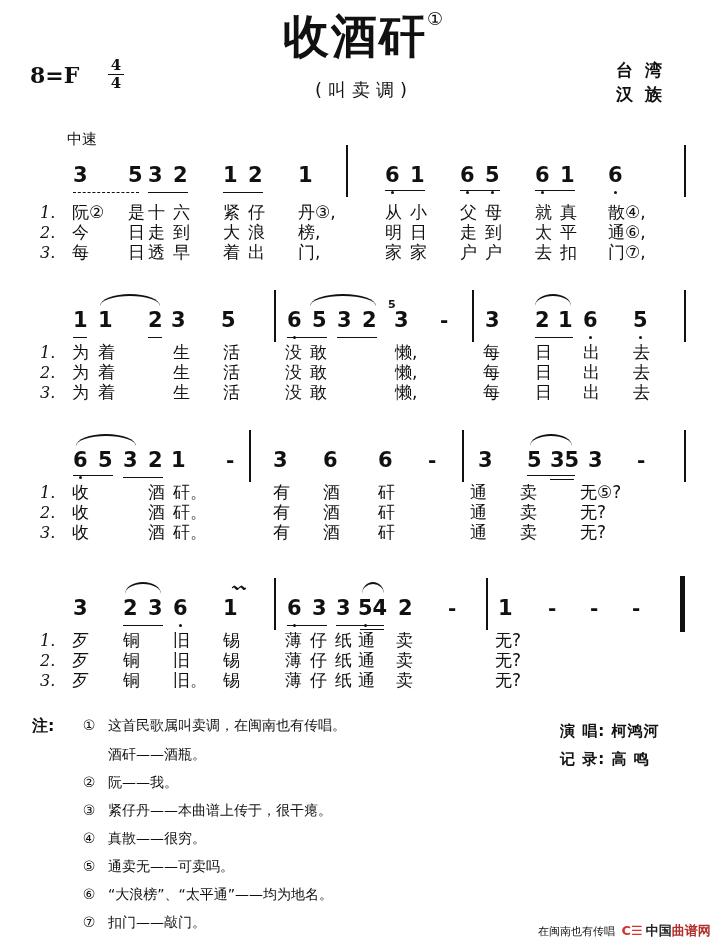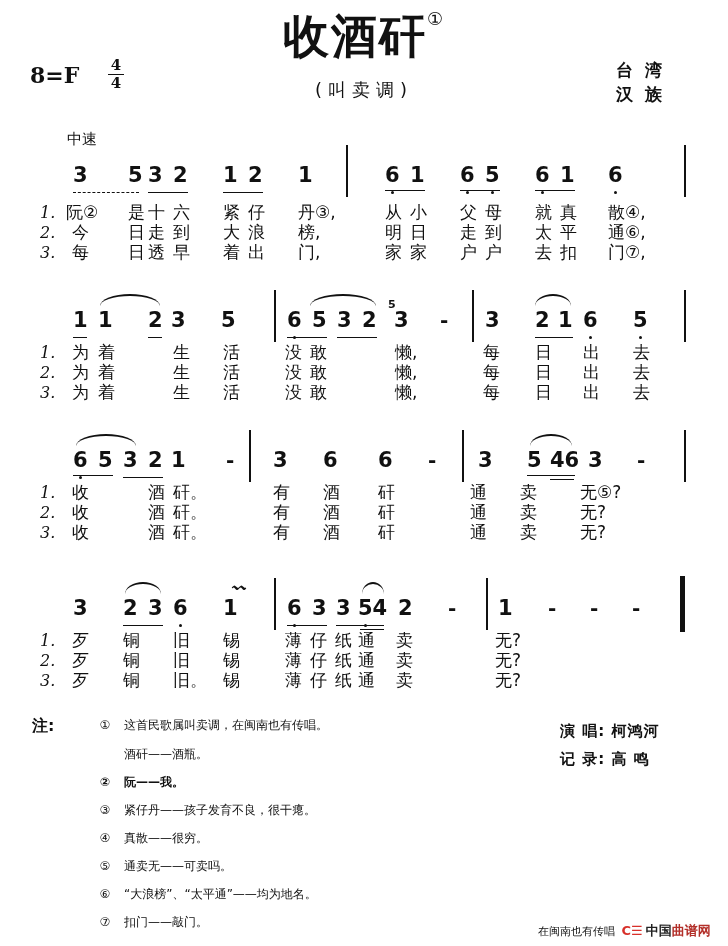--- a/index.html
+++ b/index.html
@@ -25,21 +25,21 @@
   .finalbar { position:absolute; width:5px; background:#111; }
   .slur { position:absolute; border-top:2px solid #111; border-radius:50% 50% 0 0 / 100% 100% 0 0; height:10px; }
   .grace { position:absolute; font-weight:bold; font-size:11px; }
   .trill { position:absolute; font-size:14px; letter-spacing:-2px; }
 
   .lyric { position:absolute; font-size:17px; line-height:20px; white-space:nowrap; }
   .vnum { font-family:"DejaVu Serif", serif; font-style:italic; font-size:16px; }
   .ly { position:absolute; }
 
   .notes-title { left:32px; top:716px; font-size:16px; font-weight:bold; }
-  .note-item { position:absolute; left:96px; font-size:12px; white-space:nowrap; }
+  .note-item { position:absolute; left:80px; font-size:14px; white-space:nowrap; }
   .circ { display:inline-block; width:18px; text-align:center; margin-right:10px; }
   .credit { position:absolute; left:560px; font-size:15px; font-weight:bold; letter-spacing:1px; }
   .upload { position:absolute; left:538px; top:922px; font-size:11px; white-space:nowrap; }
   .logo-mark { display:inline-block; color:#d8302a; font-weight:bold; font-size:13px; margin:0 3px; }
   .logo-text-a { color:#222; font-weight:bold; font-size:13px; }
   .logo-text-b { color:#b3302a; font-weight:bold; font-size:13px; }
 </style>
 </head>
 <body>
 
@@ -76,21 +76,21 @@
   <span class="n dot-below" style="left:460px;">6</span>
   <span class="n dot-below" style="left:485px;">5</span>
   <div class="uline" style="left:460px; top:27px; width:40px;"></div>
   <span class="n dot-below" style="left:535px;">6</span>
   <span class="n" style="left:560px;">1</span>
   <div class="uline" style="left:535px; top:27px; width:40px;"></div>
   <span class="n dot-below" style="left:608px;">6</span>
 </div>
 <div class="lyric" style="left:40px; top:202px;">
   <div style="position:relative; height:20px;"><span class="vnum">1.</span>
-    <span class="ly" style="left:26px;">阮②</span>
+    <span class="ly" style="left:32px;">阮②</span>
     <span class="ly" style="left:88px;">是</span>
     <span class="ly" style="left:108px;">十</span>
     <span class="ly" style="left:133px;">六</span>
     <span class="ly" style="left:183px;">紧</span>
     <span class="ly" style="left:208px;">仔</span>
     <span class="ly" style="left:258px;">丹③,</span>
     <span class="ly" style="left:345px;">从</span>
     <span class="ly" style="left:370px;">小</span>
     <span class="ly" style="left:420px;">父</span>
     <span class="ly" style="left:445px;">母</span>
@@ -217,21 +217,21 @@
   <div class="uline" style="left:123px; top:29px; width:40px;"></div>
   <span class="n" style="left:171px;">1</span>
   <span class="dash" style="left:226px;">-</span>
   <span class="n" style="left:273px;">3</span>
   <span class="n" style="left:323px;">6</span>
   <span class="n" style="left:378px;">6</span>
   <span class="dash" style="left:428px;">-</span>
   <span class="n" style="left:478px;">3</span>
   <div class="slur" style="left:530px; top:-14px; width:42px;"></div>
   <span class="n" style="left:527px;">5</span>
-  <span class="n" style="left:550px; width:24px;">46</span>
+  <span class="n" style="left:550px; width:24px;">35</span>
   <div class="uline" style="left:527px; top:27px; width:48px;"></div>
   <div class="uline" style="left:550px; top:31px; width:24px;"></div>
   <span class="n" style="left:588px;">3</span>
   <span class="dash" style="left:637px;">-</span>
 </div>
 <div class="lyric" style="left:40px; top:482px;">
   <div style="position:relative; height:20px;"><span class="vnum">1.</span>
     <span class="ly" style="left:32px;">收</span>
     <span class="ly" style="left:108px;">酒</span>
     <span class="ly" style="left:133px;">矸。</span>
@@ -328,22 +328,22 @@
     <span class="ly" style="left:295px;">纸</span>
     <span class="ly" style="left:318px;">通</span>
     <span class="ly" style="left:356px;">卖</span>
     <span class="ly" style="left:455px;">无?</span>
   </div>
 </div>
 
 <div class="abs notes-title">注:</div>
 <div class="note-item" style="top:717px;"><span class="circ">①</span><span>这首民歌属叫卖调，在闽南也有传唱。</span></div>
 <div class="note-item" style="top:746px;"><span class="circ"></span><span>酒矸——酒瓶。</span></div>
-<div class="note-item" style="top:774px;font-weight:bold;"><span class="circ">②</span><span>阮——我。</span></div>
-<div class="note-item" style="top:802px;"><span class="circ">③</span><span>紧仔丹——孩子发育不良，很干瘪。</span></div>
+<div class="note-item" style="top:774px;"><span class="circ">②</span><span>阮——我。</span></div>
+<div class="note-item" style="top:802px;"><span class="circ">③</span><span>紧仔丹——本曲谱上传于，很干瘪。</span></div>
 <div class="note-item" style="top:830px;"><span class="circ">④</span><span>真散——很穷。</span></div>
 <div class="note-item" style="top:858px;"><span class="circ">⑤</span><span>通卖无——可卖吗。</span></div>
 <div class="note-item" style="top:886px;"><span class="circ">⑥</span><span>“大浪榜”、“太平通”——均为地名。</span></div>
 <div class="note-item" style="top:914px;"><span class="circ">⑦</span><span>扣门——敲门。</span></div>
 
 <div class="credit" style="top:722px;"><span>演  唱:</span> <span>柯鸿河</span></div>
 <div class="credit" style="top:750px;"><span>记  录:</span> <span>高  鸣</span></div>
 
 <div class="upload">
   <span>在闽南也有传唱</span>

